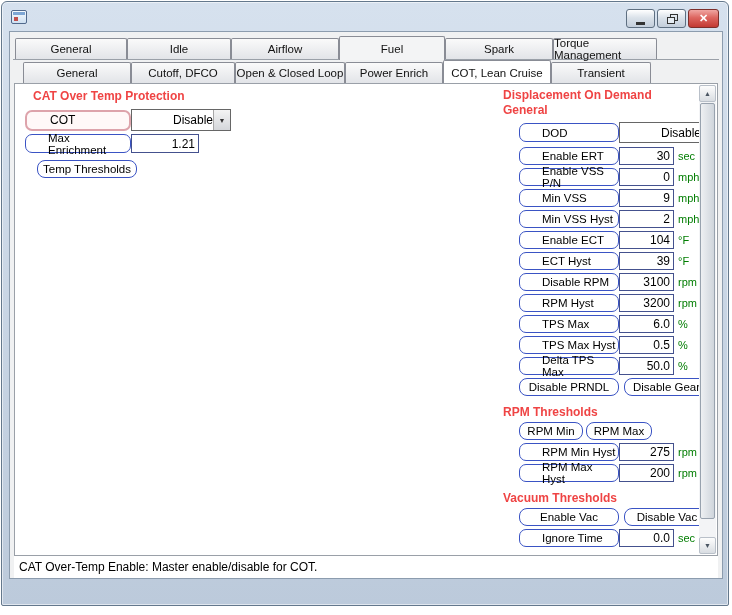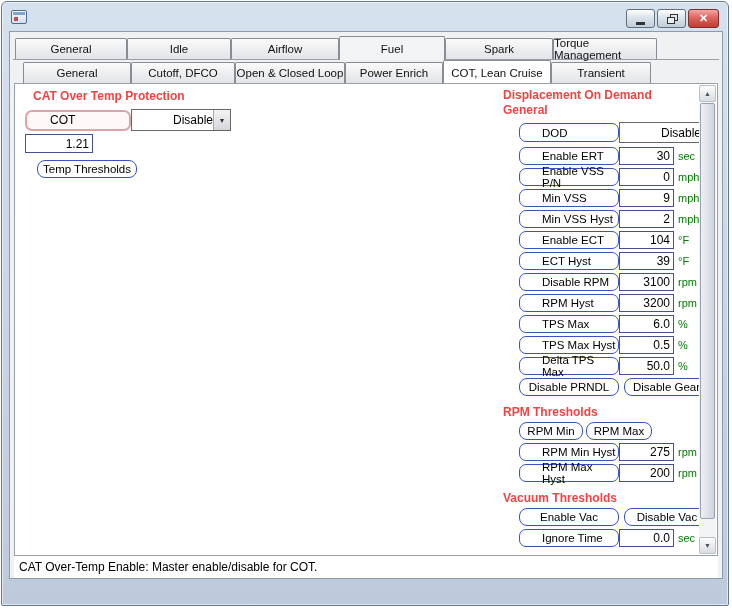--- a/index.html
+++ b/index.html
@@ -154,20 +154,21 @@
         <div class="left-panel">
           <div class="heading lp-heading">CAT Over Temp Protection</div>
           <div class="row cot-row">
             <div class="cot-label">COT</div>
             <div class="dropdown cot-dd">
               <span class="dd-text">Disable</span>
               <span class="dd-btn">▼</span>
             </div>
           </div>
           <div class="row me-row">
+            <div class="param-label me-label">Max Enrichment</div>
             <div class="value-box me-value">1.21</div>
           </div>
           <div class="btn tt-btn">Temp Thresholds</div>
         </div>
 
         <div class="right-panel">
           <div class="heading rp-heading">Displacement On Demand</div>
           <div class="heading rp-heading">General</div>
 
           <div class="row frow dod-row">

